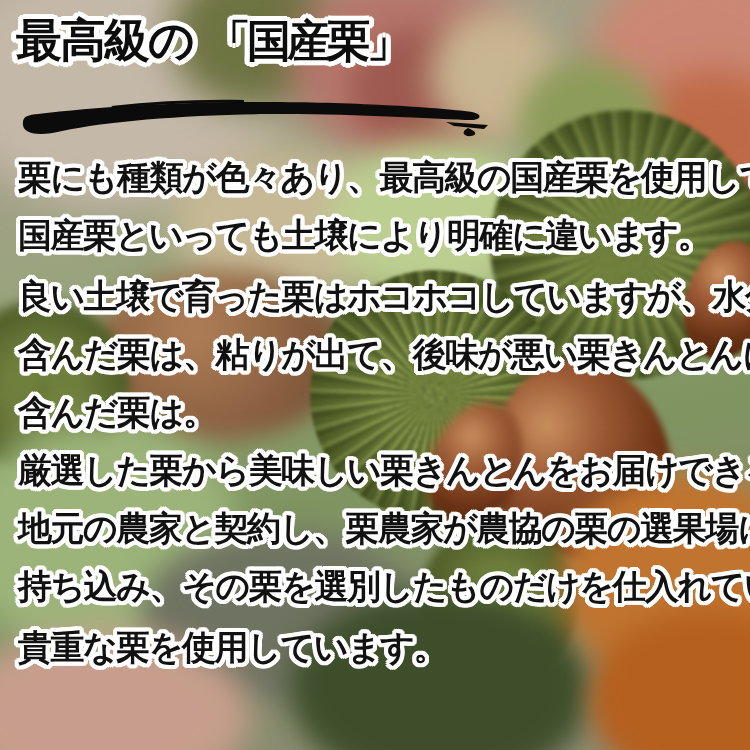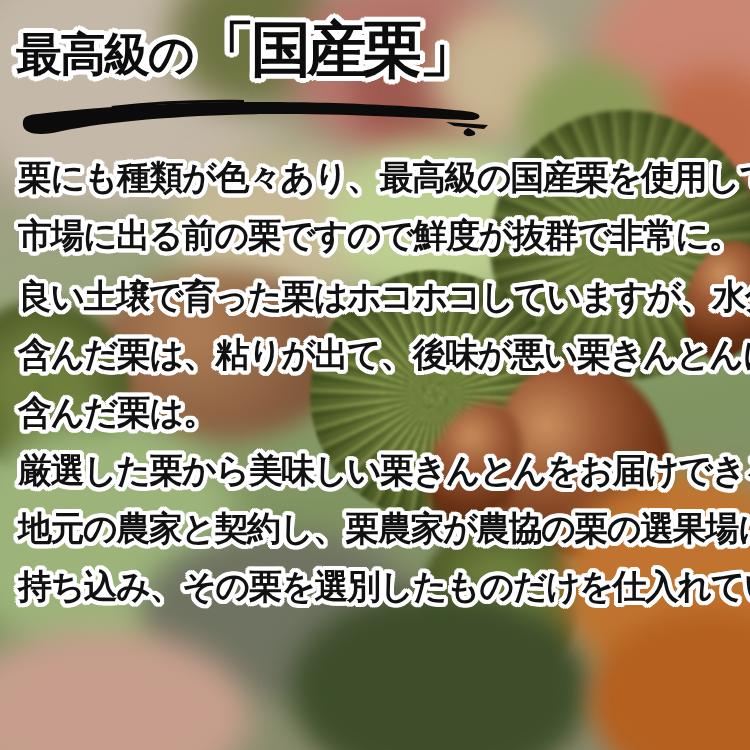--- a/index.html
+++ b/index.html
@@ -67,21 +67,21 @@
       -4px -3px 0 #fff,-4px 3px 0 #fff,4px -3px 0 #fff,4px 3px 0 #fff,
       -3px -4px 0 #fff,-3px 4px 0 #fff,3px -4px 0 #fff,3px 4px 0 #fff,
       -5px -2px 0 #fff,-5px 2px 0 #fff,5px -2px 0 #fff,5px 2px 0 #fff;
   }
   .title{
     position:absolute;left:16px;top:10px;
     display:flex;align-items:baseline;gap:2px;
     margin:0;white-space:nowrap;
   }
   .title .t-small{font-size:46px;font-weight:900;letter-spacing:-2px;}
-  .title .t-big{font-size:60px;font-weight:900;letter-spacing:-4px;}
+  .title .t-big{font-size:44px;font-weight:900;letter-spacing:-4px;margin-left:12px;}
   .brush{position:absolute;left:16px;top:98px;width:480px;height:52px;}
   .body-text{position:absolute;left:18px;top:148px;width:724px;}
   .body-text p{
     margin:0;font-size:34px;font-weight:700;line-height:58px;
     letter-spacing:-1.5px;white-space:nowrap;
   }
   .body-text p:nth-child(3){margin-top:3px;}
   .body-text p:nth-child(9){margin-top:3px;}
 </style>
 </head>
@@ -133,23 +133,24 @@
         C170,17 92,23 46,33
         C26,38 8,37 7,27
         C6,18 12,17 22,16 Z"></path>
       <path fill="#0b0b0b" d="M95,8 C140,3 185,1 228,2 L228,5 C185,4 142,6 98,10 Z"></path>
       <path fill="#0b0b0b" d="M430,24 L472,27 L468,31 L438,28 Z"></path>
       <path fill="#0b0b0b" d="M452,30 C460,33 462,37 455,38 C448,39 444,34 452,30 Z"></path>
     </svg>
 
     <div class="body-text">
       <p class="outlined">栗にも種類が色々あり、最高級の国産栗を使用しています。</p>
-      <p class="outlined">市場に出る前の栗ですので鮮度が抜群で非常に。</p>
+      <p class="outlined">国産栗といっても土壌により明確に違います。</p>
       <p class="outlined">良い土壌で育った栗はホコホコしていますが、水分を多く</p>
       <p class="outlined">含んだ栗は、粘りが出て、後味が悪い栗きんとんになって</p>
       <p class="outlined">含んだ栗は。</p>
       <p class="outlined">厳選した栗から美味しい栗きんとんをお届けできるわけです。</p>
       <p class="outlined">地元の農家と契約し、栗農家が農協の栗の選果場に栗を</p>
       <p class="outlined">持ち込み、その栗を選別したものだけを仕入れています。</p>
+      <p class="outlined">貴重な栗を使用しています。</p>
     </div>
 
   </div>
 </div>
 
 </body></html>

